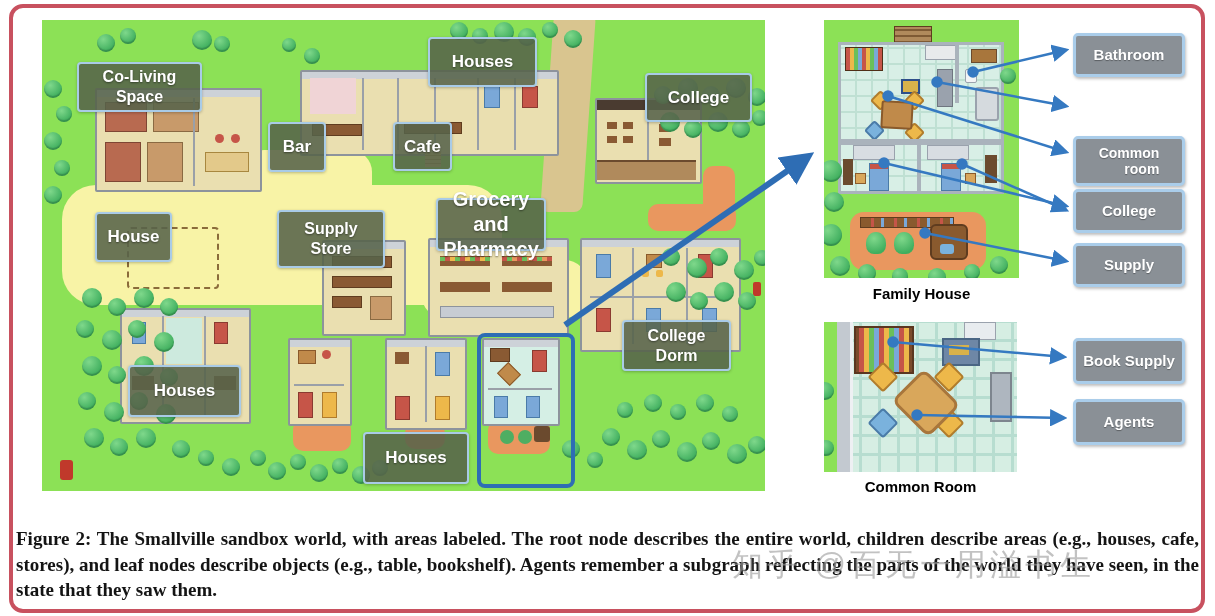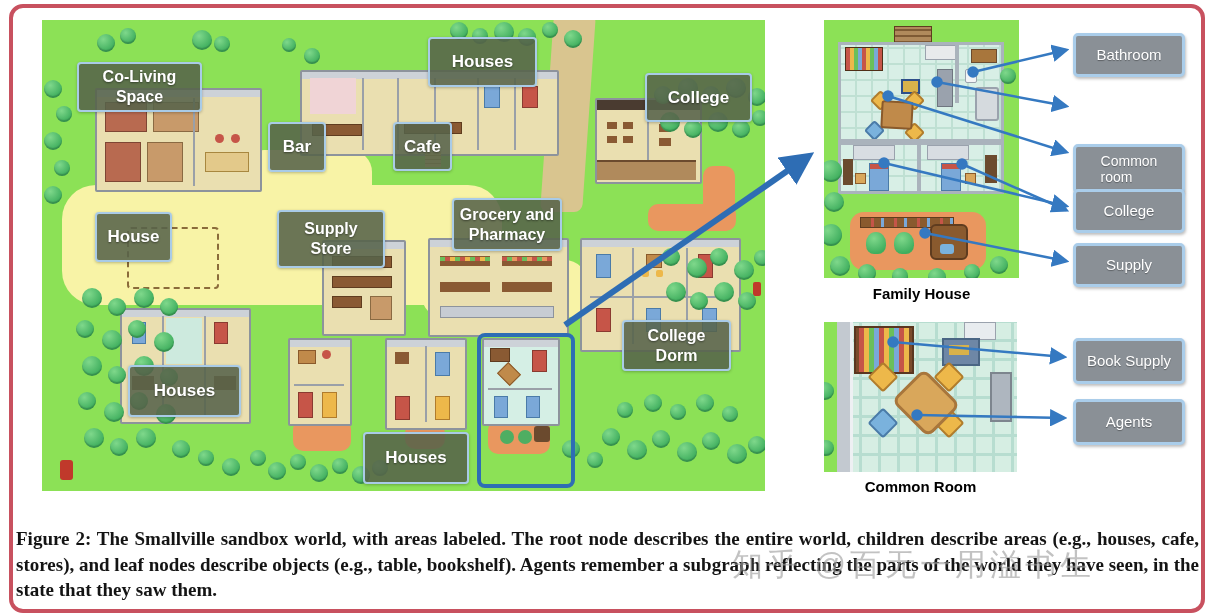--- a/index.html
+++ b/index.html
@@ -35,22 +35,22 @@
   .inset-caption{position:absolute;text-align:center;font-weight:bold;color:#000;font-size:15px;z-index:2;}
   .house{position:absolute;background:#d8efe6;border:3px solid #aab3bc;
          background-image:repeating-linear-gradient(0deg,transparent 0 14px,#bfe0d3 14px 16px),
                           repeating-linear-gradient(90deg,transparent 0 14px,#bfe0d3 14px 16px);}
   .tilefloor{background:#d6eee3;
        background-image:repeating-linear-gradient(0deg,transparent 0 16px,#b7ddd0 16px 19px),
                         repeating-linear-gradient(90deg,transparent 0 16px,#b7ddd0 16px 19px);}
   .chair{position:absolute;border-radius:3px;transform:rotate(45deg);border:2px solid #b07c2c;background:#edb84a;}
   .chair.blue{background:#7ab2dd;border-color:#4a7ba8;}
   
-  .slabel{position:absolute;display:flex;align-items:center;justify-content:center;text-align:left;
-          background:#8a9096;border:3px solid #aacdea;border-radius:5px;color:#fff;font-weight:normal;
+  .slabel{position:absolute;display:flex;align-items:center;justify-content:center;text-align:right;
+          background:#8a9096;border:3px solid #aacdea;border-radius:5px;color:#fff;font-weight:bold;
           font-size:15px;line-height:1.15;white-space:pre-line;z-index:3;
           text-shadow:0 1px 1px rgba(0,0,0,.35);box-shadow:1px 2px 3px rgba(0,0,0,.25);}
   
   #figcaption{left:16px;top:526px;width:1183px;font-family:"Liberation Serif",serif;font-weight:bold;
               font-size:19px;line-height:25.5px;color:#141414;text-align:justify;z-index:2;}
   #watermark{left:732px;top:544px;width:490px;font-size:31px;color:#9e9e9e;opacity:.62;
              letter-spacing:4px;z-index:11;white-space:nowrap;}
   #overlay-svg{left:0;top:0;z-index:4;pointer-events:none;}
 </style>
 </head>
@@ -185,21 +185,21 @@
     <div id="hl-box" class="abs" style="left:435px;top:313px;width:90px;height:147px;"></div>
 
     <div class="mlabel" style="left:35px;top:42px;width:121px;height:46px;font-size:16px;">Co-Living
 Space</div>
     <div class="mlabel" style="left:386px;top:17px;width:105px;height:46px;font-size:17px;">Houses</div>
     <div class="mlabel" style="left:226px;top:102px;width:54px;height:46px;font-size:17px;">Bar</div>
     <div class="mlabel" style="left:351px;top:102px;width:55px;height:45px;font-size:17px;">Cafe</div>
     <div class="mlabel" style="left:603px;top:53px;width:103px;height:45px;font-size:17px;">College</div>
     <div class="mlabel" style="left:235px;top:190px;width:104px;height:54px;font-size:16px;">Supply
 Store</div>
-    <div class="mlabel" style="left:410px;top:178px;width:106px;height:49px;font-size:16px;">Grocery and
+    <div class="mlabel" style="left:394px;top:178px;width:106px;height:49px;font-size:20px;">Grocery and
 Pharmacy</div>
     <div class="mlabel" style="left:53px;top:192px;width:73px;height:46px;font-size:17px;">House</div>
     <div class="mlabel" style="left:580px;top:300px;width:105px;height:47px;font-size:16px;">College
 Dorm</div>
     <div class="mlabel" style="left:86px;top:345px;width:109px;height:48px;font-size:17px;">Houses</div>
     <div class="mlabel" style="left:321px;top:412px;width:102px;height:48px;font-size:17px;">Houses</div>
   <div class="tree" style="left: 55px; top: 14px; width: 18px; height: 18px;"></div>
       <div class="tree" style="left: 78px; top: 8px; width: 16px; height: 16px;"></div>
       <div class="tree" style="left: 150px; top: 10px; width: 20px; height: 20px;"></div>
       <div class="tree" style="left: 172px; top: 16px; width: 16px; height: 16px;"></div>
@@ -340,21 +340,21 @@
     <div class="chair" style="left:114px;top:90px;width:18px;height:18px;"></div>
     <div class="chair blue" style="left:48px;top:90px;width:18px;height:18px;"></div>
     <div class="abs" style="left:76px;top:58px;width:46px;height:40px;background:#d9a75b;border:3px solid #a8763c;border-radius:8px;transform:rotate(45deg);"></div>
     <div class="abs" style="left:166px;top:50px;width:18px;height:46px;background:#aeb6bf;border:2px solid #7d858e;"></div>
   <div class="tree" style="left: -8px; top: 60px; width: 18px; height: 18px;"></div>
       <div class="tree" style="left: -6px; top: 118px; width: 16px; height: 16px;"></div>
     </div>
   <div class="inset-caption" style="left:824px;top:478px;width:193px;">Common Room</div>
 
   <div class="slabel" style="left:1073px;top:33px;width:106px;height:38px;">Bathroom</div>
-  <div class="slabel" style="left:1073px;top:136px;width:106px;height:44px;font-size:14px;margin-top:8px;">Common
+  <div class="slabel" style="left:1073px;top:136px;width:106px;height:44px;font-size:14px;">Common
 room</div>
   <div class="slabel" style="left:1073px;top:189px;width:106px;height:38px;">College</div>
   <div class="slabel" style="left:1073px;top:243px;width:106px;height:38px;">Supply</div>
   <div class="slabel" style="left:1073px;top:338px;width:106px;height:40px;">Book Supply</div>
   <div class="slabel" style="left:1073px;top:399px;width:106px;height:40px;">Agents</div>
 
   <svg id="overlay-svg" class="abs" width="1215" height="616" viewBox="0 0 1215 616">
     <defs>
       <marker id="ah" viewBox="0 0 10 10" refX="8" refY="5" markerWidth="7" markerHeight="7" orient="auto-start-reverse">
         <path d="M0,0 L10,5 L0,10 z" fill="#3579c1"></path>

